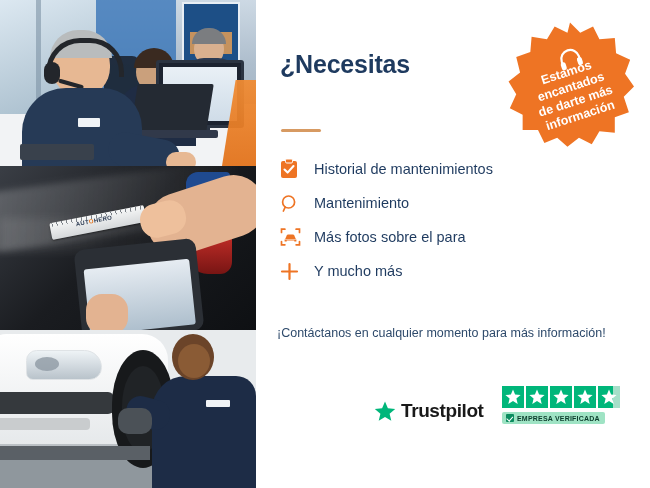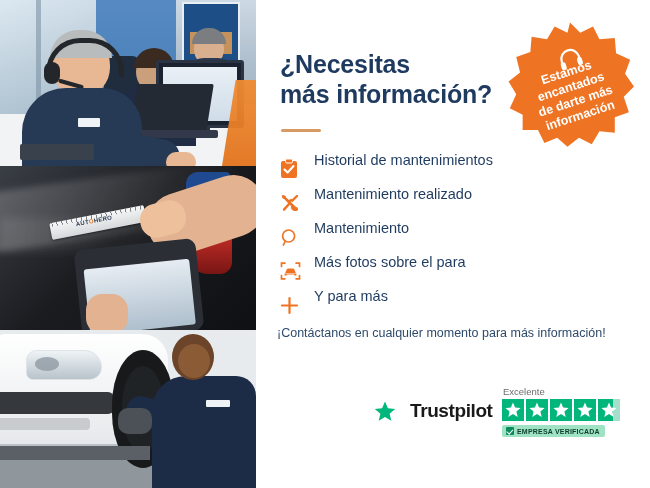--- a/index.html
+++ b/index.html
@@ -98,31 +98,31 @@
   .badge-wrap{position:absolute;left:250px;top:20px;width:128px;height:128px;}
   .badge-wrap svg.star-bg{position:absolute;inset:0;width:128px;height:128px;}
   .badge-headset{position:absolute;left:50%;top:27px;transform:translateX(-50%) rotate(-18deg);width:24px;height:22px;}
   .badge-text{position:absolute;left:0;top:0;width:128px;height:128px;
     display:flex;flex-direction:column;align-items:center;justify-content:center;
     transform:rotate(-18deg);padding-top:22px;box-sizing:border-box;}
   .badge-text span{display:block;color:#fff;font-weight:bold;font-size:12.5px;line-height:1.22;text-align:center;white-space:nowrap;}
 
   
   .flist{position:absolute;left:24px;top:152px;width:300px;margin:0;padding:0;list-style:none;}
-  .fitem{display:flex;height:34px;margin-bottom:0;}
+  .fitem{display:flex;align-items:center;height:34px;margin-bottom:0;}
   .fico{width:34px;flex:0 0 34px;display:flex;align-items:center;justify-content:flex-start;}
   .flabel{font-size:14.5px;color:#1e3a5f;font-weight:normal;white-space:nowrap;}
 
   
   .contact{position:absolute;left:21px;top:324px;width:360px;}
   .contact p{margin:0 0 6px 0;font-size:12.5px;line-height:1.45;color:#2e4a6b;}
 
   
   .tp{position:absolute;left:118px;top:386px;width:260px;height:62px;}
-  .tp-logo{position:absolute;left:0;top:14px;display:flex;align-items:center;gap:14px;}
+  .tp-logo{position:absolute;left:0;top:14px;display:flex;align-items:center;gap:5px;}
   .tp-logo .tpword{font-size:19px;font-weight:bold;color:#191919;letter-spacing:-.4px;}
   .tp-right{position:absolute;left:128px;top:0;width:132px;}
   .tp-excl{font-size:9.5px;color:#6b6b6b;margin:0 0 2px 1px;}
   .tp-stars{display:flex;gap:2px;}
   .tp-stars .sq{width:22px;height:22px;background:#00b67a;position:relative;}
   .tp-stars .sq.half{background:linear-gradient(90deg,#00b67a 0 70%,#a6dfc9 70% 100%);}
   .tp-verified{margin-top:4px;display:inline-flex;align-items:center;gap:3px;
     background:#9fe3c4;border-radius:2px;padding:2px 5px 2px 4px;}
   .tp-verified .vtxt{font-size:7px;font-weight:bold;color:#0b3d2c;letter-spacing:.2px;}
   .vchk{width:8px;height:8px;background:#0b8c5f;border-radius:1px;position:relative;flex:0 0 8px;}
@@ -197,21 +197,21 @@
         <div class="mface"></div>
       <div class="marm"></div>
         <div class="glove"></div>
         <div class="mlogo"></div>
     </div>
 
   </div>
 
   <div class="content">
 
-    <h1 class="headline"><span>¿Necesitas</span><br><span>más información?</span></h1>
+    <h1 class="headline"><span>¿Necesitas</span><br></h1>
     <div class="rule"></div>
 
     <div class="badge-wrap">
       <svg class="star-bg" viewBox="0 0 100 100">
         <path fill="#ee7424" d="M50 2 L58 10 L68 5 L73 15 L85 14 L86 26 L97 31 L93 42 L100 52 L92 60 L96 72 L85 76 L85 88 L73 87 L67 97 L57 92 L48 99 L40 92 L30 96 L25 86 L13 86 L13 74 L3 69 L8 58 L2 48 L11 41 L8 29 L19 25 L20 13 L32 15 L38 5 L48 10 Z"></path>
       </svg>
       <svg class="badge-headset" viewBox="0 0 24 22">
         <path d="M3 15 V12 a9 9 0 0 1 18 0 v3" fill="none" stroke="#ffffff" stroke-width="2.2" stroke-linecap="round"></path>
         <rect x="1" y="13" width="5" height="8" rx="2.2" fill="#ffffff"></rect>
         <rect x="18" y="13" width="5" height="8" rx="2.2" fill="#ffffff"></rect>
@@ -230,31 +230,20 @@
         <span class="fico">
           <svg width="18" height="20" viewBox="0 0 18 20">
             <rect x="1" y="2" width="16" height="17" rx="2" fill="#ee7424"></rect>
             <rect x="5.5" y="0" width="7" height="4" rx="1.2" fill="#ee7424" stroke="#fff" stroke-width="1"></rect>
             <path d="M4.5 10.5 L7.6 13.6 L13.5 7" fill="none" stroke="#fff" stroke-width="2.1" stroke-linecap="round" stroke-linejoin="round"></path>
           </svg>
         </span>
         <span class="flabel">Historial de mantenimientos</span>
       </li>
 
-      <li class="fitem">
-        <span class="fico">
-          <svg width="20" height="20" viewBox="0 0 20 20">
-            <path d="M3 3.2 L12.6 12.8 a2.6 2.6 0 0 0 3.8 3.4 L6.8 6.6" fill="none" stroke="#ee7424" stroke-width="2.4" stroke-linecap="round"></path>
-            <path d="M17 3 L12.4 7.6 a2.4 2.4 0 0 0 -3.2 3.2 L4 16.6" fill="none" stroke="#ee7424" stroke-width="2.4" stroke-linecap="round"></path>
-            <circle cx="4.2" cy="4.2" r="1.8" fill="#ee7424"></circle>
-            <circle cx="16" cy="16" r="2" fill="#ee7424"></circle>
-          </svg>
-        </span>
-        <span class="flabel">Mantenimiento realizado</span>
-      </li>
 
       <li class="fitem">
         <span class="fico">
           <svg width="19" height="19" viewBox="0 0 19 19">
             <circle cx="8.6" cy="8" r="6" fill="none" stroke="#ee7424" stroke-width="1.7"></circle>
             <path d="M5.2 13.2 L3.4 17" fill="none" stroke="#ee7424" stroke-width="1.7" stroke-linecap="round"></path>
           </svg>
         </span>
         <span class="flabel">Mantenimiento</span>
       </li>
@@ -274,39 +263,38 @@
         </span>
         <span class="flabel">Más fotos sobre el para</span>
       </li>
 
       <li class="fitem">
         <span class="fico">
           <svg width="19" height="19" viewBox="0 0 19 19">
             <path d="M9.5 2 V17 M2 9.5 H17" stroke="#ee7424" stroke-width="2.2" stroke-linecap="round"></path>
           </svg>
         </span>
-        <span class="flabel">Y para más</span>
+        <span class="flabel">Y mucho más</span>
       </li>
 
     </ul>
 
     <div class="contact">
       <p>¡Contáctanos en cualquier momento para más información!</p>
     </div>
 
     <div class="tp">
       <div class="tp-logo">
         <svg width="22" height="21" viewBox="0 0 22 21">
           <path fill="#00b67a" d="M11 0.6 L13.9 7.3 L21.2 7.9 L15.6 12.7 L17.3 19.8 L11 16 L4.7 19.8 L6.4 12.7 L0.8 7.9 L8.1 7.3 Z"></path>
         </svg>
         <span class="tpword">Trustpilot</span>
       </div>
 
       <div class="tp-right">
-        <div class="tp-excl">Excelente</div>
 
         <div class="tp-stars">
           <span class="sq"><svg width="22" height="22" viewBox="0 0 22 22">
                 <path fill="#fff" d="M11 3.4 L13.1 8.6 L18.6 8.9 L14.4 12.5 L15.7 17.9 L11 14.9 L6.3 17.9 L7.6 12.5 L3.4 8.9 L8.9 8.6 Z"></path>
               </svg></span>
           <span class="sq"><svg width="22" height="22" viewBox="0 0 22 22">
                 <path fill="#fff" d="M11 3.4 L13.1 8.6 L18.6 8.9 L14.4 12.5 L15.7 17.9 L11 14.9 L6.3 17.9 L7.6 12.5 L3.4 8.9 L8.9 8.6 Z"></path>
               </svg></span>
           <span class="sq"><svg width="22" height="22" viewBox="0 0 22 22">
                 <path fill="#fff" d="M11 3.4 L13.1 8.6 L18.6 8.9 L14.4 12.5 L15.7 17.9 L11 14.9 L6.3 17.9 L7.6 12.5 L3.4 8.9 L8.9 8.6 Z"></path>

